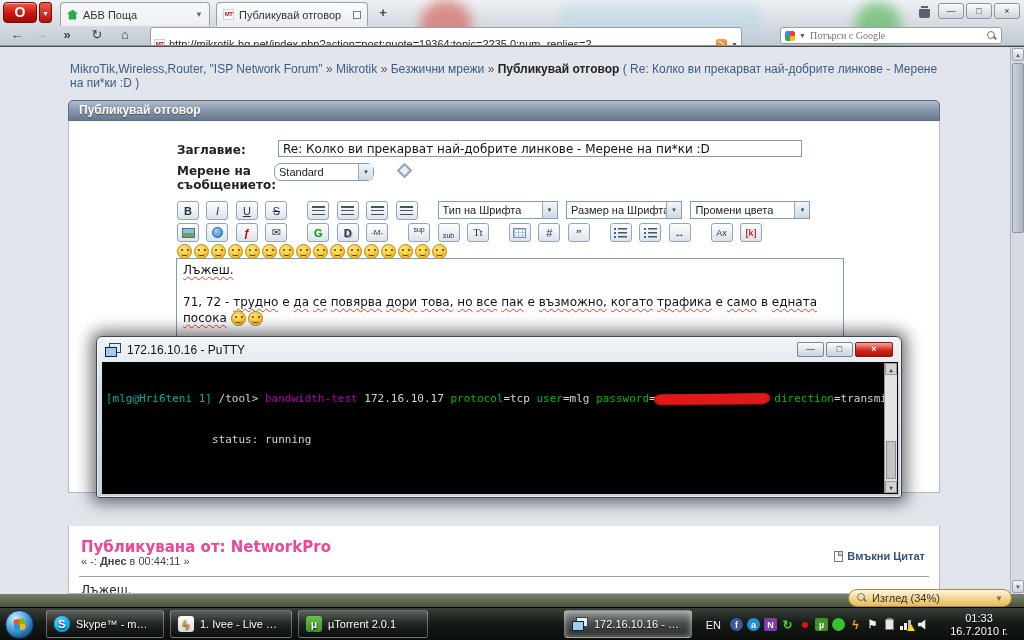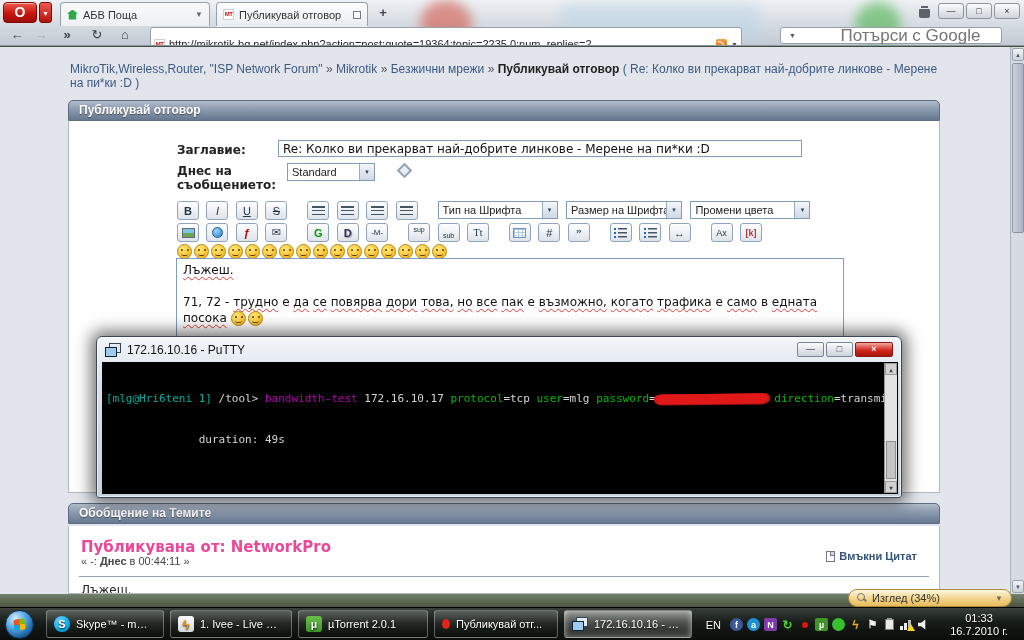--- a/index.html
+++ b/index.html
@@ -44,21 +44,21 @@
   .nav-btn.disabled { color:#a9afb6; }
   .url-field { position:absolute; left:150px; top:1px; width:592px; height:17px; background:#fff;
                border:1px solid #97a0aa; border-radius:3px; display:flex; align-items:center; padding:16px 3px; gap:4px; }
   .url-input { flex:1; border:none; outline:none; font-size:11px; color:#222; font-family:"Liberation Sans",sans-serif; background:transparent; }
   .rss-ico { width:11px; height:11px; border-radius:2px; background:linear-gradient(#f7a04b,#e06c0a); position:relative; }
   .rss-ico::before { content:""; position:absolute; left:2px; bottom:2px; width:2px; height:2px; background:#fff; border-radius:50%; }
   .rss-ico::after { content:""; position:absolute; left:2px; bottom:2px; width:6px; height:6px;
                     border:1.5px solid #fff; border-left:none; border-bottom:none; border-radius:0 100% 0 0; }
   .search-field { position:absolute; left:780px; top:1px; width:222px; height:17px; background:#fff;
                   border:1px solid #97a0aa; border-radius:3px; display:flex; align-items:center; padding:0 4px; gap:4px; }
-  .search-input { flex:1; border:none; outline:none; font-size:17px; color:#333; background:transparent; font-family:Liberation Sans, sans-serif;text-align:center; }
+  .search-input { flex:1; border:none; outline:none; font-size:10px; color:#333; background:transparent; font-family:Liberation Serif, serif; }
   .google-ico { width:10px; height:10px; border-radius:2px;
                 background:conic-gradient(#ea4335 0 90deg,#fbbc05 0 180deg,#34a853 0 270deg,#4285f4 0); }
   .mag-ico { position:relative; width:10px; height:10px; }
   .mag-ico::before { content:""; position:absolute; left:0; top:0; width:6px; height:6px; border:1.5px solid #777; border-radius:50%; }
   .mag-ico::after { content:""; position:absolute; left:6px; top:6px; width:4px; height:1.5px; background:#777; transform:rotate(45deg); }
 
   
   .content { position:absolute; left:0; top:47px; width:1024px; height:547px; background:#e2e5ec; }
   .breadcrumb { position:absolute; left:70px; top:62px; width:880px; font-size:12px; color:#555; }
   .breadcrumb a { color:#3c5a82; text-decoration:none; }
@@ -109,21 +109,21 @@
               padding:3px 6px; line-height:16px; overflow:hidden; }
   .misspelled { text-decoration:underline; text-decoration-style:wavy; text-decoration-color:#e03a3a;
                 text-decoration-thickness:1px; text-underline-offset:2px; }
   .blankline { height:16px; }
 
   
   .posted-by { position:absolute; left:12px; top:12px; font-size:15px; font-weight:bold; color:#ec4899;
                font-family:"DejaVu Sans",sans-serif; }
   .time-line { position:absolute; left:12px; top:29px; font-size:11px; color:#444; }
   .time-line .tb { font-weight:bold; }
-  .insert-quote { position:absolute; right:22px; top:24px; font-size:11px; font-weight:bold; color:#33537a;
+  .insert-quote { position:absolute; right:14px; top:24px; font-size:11px; font-weight:bold; color:#33537a;
                   display:flex; align-items:center; gap:4px; }
   .page-ico { width:9px; height:11px; background:#fff; border:1px solid #778; position:relative; }
   .page-ico::before { content:""; position:absolute; right:0; top:0; width:3px; height:3px; background:#cfd6de; border-left:1px solid #778; border-bottom:1px solid #778; }
   .sum-divider { position:absolute; left:10px; right:10px; top:50px; border-top:1px solid #98a2af; }
   .clipped-line { position:absolute; left:12px; top:57px; font-size:12px; color:#222; font-family:"DejaVu Sans",sans-serif; }
 
   
   .scrollbar { position:absolute; left:1010px; top:47px; width:14px; height:547px; background:#d6dae2; border-left:1px solid #aeb4bf; }
   .sb-arrow { position:absolute; left:1px; width:12px; height:13px; background:linear-gradient(#f2f4f7,#ccd2da);
               border:1px solid #9aa2ad; font-size:6px; color:#556; text-align:center; line-height:12px; border-radius:2px; }
@@ -269,23 +269,23 @@
     <span class="cur">Публикувай отговор</span>
     <a href="#">( Re: Колко ви прекарват най-добрите линкове - Мерене на пи*ки :D )</a>
   </div>
 
   <div class="sec-header" style="top:100px;">Публикувай отговор</div>
 
   <div class="panel" style="top:121px;height:372px;">
     <span class="flabel" style="left:108px;top:22px;">Заглавие:</span>
     <input class="text-input" style="left: 209px; top: 19px; width: 524px;" value="Re: Колко ви прекарват най-добрите линкове - Мерене на пи*ки :D">
 
-    <span class="flabel" style="left:108px;top:43px;">Днес на</span>
+    <span class="flabel" style="left:108px;top:43px;">Мерене на</span>
     <span class="flabel" style="left:108px;top:57px;">съобщението:</span>
-    <div class="fakeselect" style="left:218px;top:42px;width:88px;">
+    <div class="fakeselect" style="left:205px;top:42px;width:100px;border-radius:7px;">
       <span class="sel-txt">Standard</span>
       <span class="sel-arrow">▾</span>
     </div>
     <span class="diamond" style="left:330px;top:44px;"></span>
 
     <div class="toolbar-row" style="left:108px;top:80px;">
       <span class="tb-btn b">B</span>
       <span class="tb-btn i">I</span>
       <span class="tb-btn u">U</span>
       <span class="tb-btn s">S</span>
@@ -371,36 +371,35 @@
       <span class="putty-ico"></span>
       <span>172.16.10.16 - PuTTY</span>
       <span class="putty-btns">
         <span class="p-btn">—</span>
         <span class="p-btn">□</span>
         <span class="p-btn close">×</span>
       </span>
     </div>
     <div class="terminal">
       <div><span class="t-teal">[mlg@Hri6teni 1]</span><span class="t-wh"> /tool&gt; </span><span class="t-mag">bandwidth-test</span><span class="t-wh"> 172.16.10.17 </span><span class="t-green">protocol</span><span class="t-wh">=tcp </span><span class="t-green">user</span><span class="t-wh">=mlg </span><span class="t-green">password</span><span class="t-wh">=</span><span class="redact"></span><span class="t-green"> direction</span><span class="t-wh">=transmit</span></div>
-      <div>              duration: 49s</div>
+      <div>                status: running</div>
       
       
       
       
       
       
       <div class="term-scroll">
         <span class="ts-arrow" style="top:0;">▲</span>
         <span class="ts-arrow" style="bottom:0;">▼</span>
         <span class="ts-thumb"></span>
       </div>
     </div>
   </div>
 
-  <div class="sec-header" style="top:503px;">Обобщение на Темите</div>
   <div class="panel" style="top:526px;height:68px;overflow:hidden;">
     <div class="posted-by">Публикувана от: NetworkPro</div>
     <div class="time-line">
       <span>« -: </span><span class="tb">Днес</span><span> в 00:44:11 »</span>
     </div>
     <a href="#" class="insert-quote" style="text-decoration:none;">
       <span class="page-ico"></span>
       <span>Вмъкни Цитат</span>
     </a>
     <div class="sum-divider"></div>
@@ -429,24 +428,20 @@
       <span class="ico16 skype-ico">S</span>
       <span class="lbl">Skype™ - mm-l-g</span>
     </div>
     <div class="task-btn" style="left:170px;width:122px;">
       <span class="ico16 winamp-ico">ϟ</span>
       <span class="lbl">1. Ivee - Live @ R...</span>
     </div>
     <div class="task-btn" style="left:298px;width:130px;">
       <span class="ico16 utorrent-ico">µ</span>
       <span class="lbl">µTorrent 2.0.1</span>
-    </div>
-    <div class="task-btn" style="left:434px;width:124px;">
-      <span class="opera-task-ico"></span>
-      <span class="lbl">Публикувай отг...</span>
     </div>
     <div class="task-btn active" style="left:564px;width:128px;">
       <span class="putty-ico"></span>
       <span class="lbl">172.16.10.16 - Pu...</span>
     </div>
 
     <div class="tray">
       <span class="tray-lang">EN</span>
       <span class="tray-ico ti-circle" style="background:#3b5998;">f</span>
       <span class="tray-ico ti-circle" style="background:#1e90d6;">a</span>

